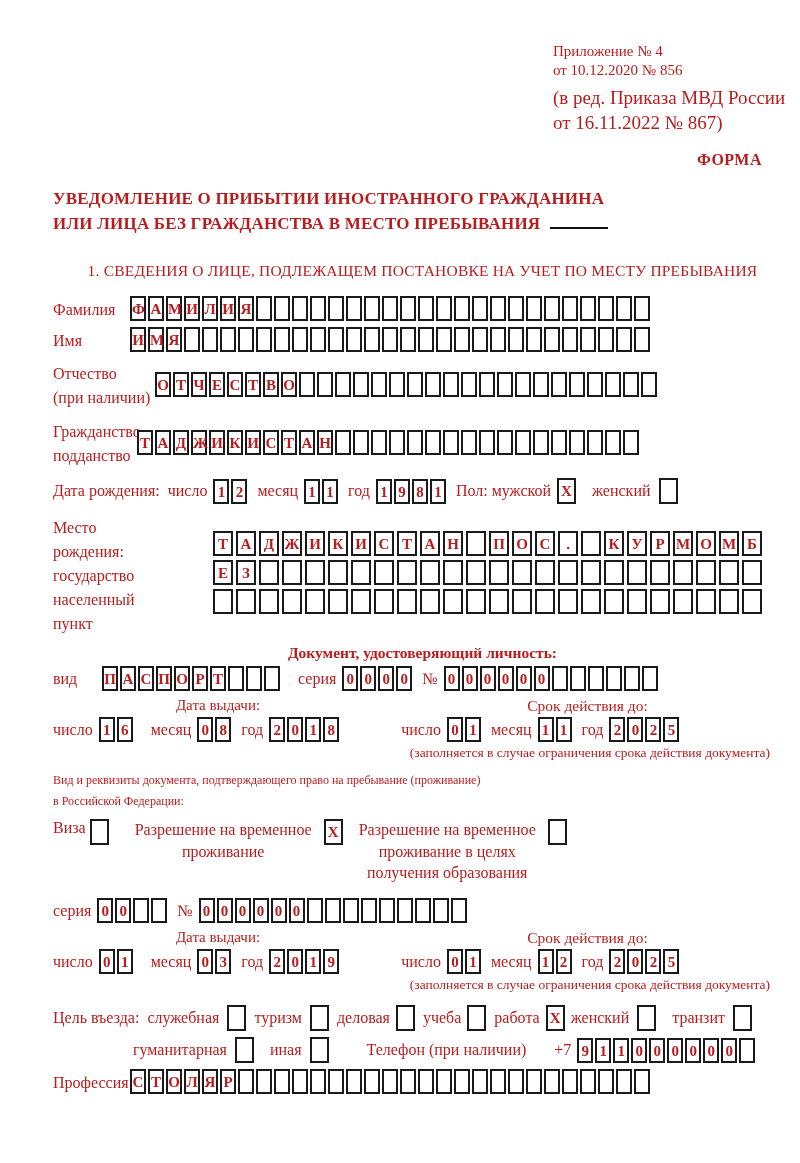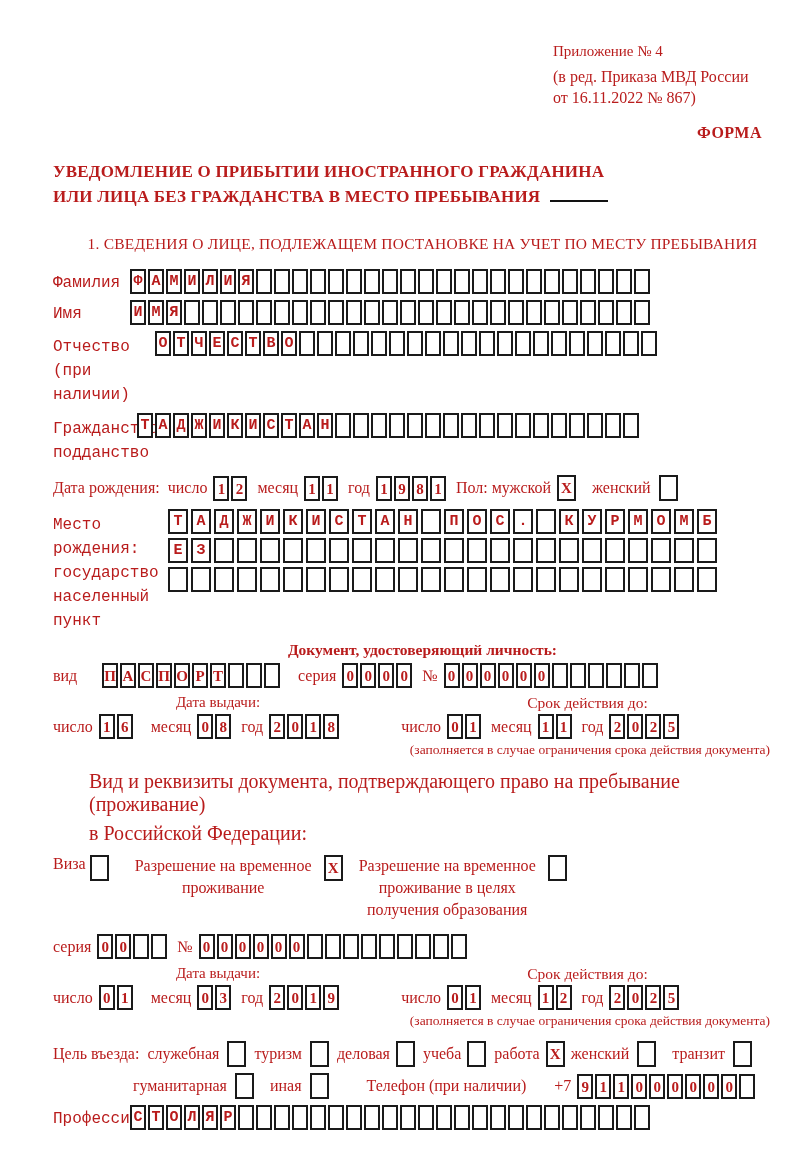--- a/index.html
+++ b/index.html
@@ -3,27 +3,27 @@
 <meta charset="utf-8">
 <style>
   * { margin:0; padding:0; box-sizing:border-box; }
   body { background:#888; font-family:"Liberation Serif", serif; }
   .page {
     width:800px; height:1163px; background:#ffffff; color:#b91c1c;
     margin:0 auto; padding:42px 8px 0 53px; overflow:hidden; position:relative;
     font-size:16px;
   }
   .top-right { width:238px; margin-left:500px; font-size:15px; line-height:1.28; }
-  .edition { margin-top:6px; font-size:16px; }
+  .edition { margin-top:6px; font-size:19px; }
   .forma { text-align:right; padding-right:30px; font-weight:bold; font-size:16px; margin-top:16px; letter-spacing:.5px; }
   .title { text-align:left; font-weight:bold; font-size:17px; margin-top:18px; line-height:1.45; letter-spacing:.2px; }
   .title-underline { display:inline-block; width:58px; border-bottom:2px solid #121212; height:14px; margin-left:10px; }
   .section-heading { text-align:center; font-weight:normal; font-size:15.5px; margin-top:26px; letter-spacing:.2px; }
 
-  .frow { display:flex; align-items:flex-start; margin-top:6px;font-family:Liberation Mono, monospace; }
+  .frow { display:flex; align-items:center; margin-top:6px; }
   .flabel { flex:0 0 auto; padding-top:4px; line-height:1.3; }
   .cells { display:inline-flex; flex-wrap:nowrap; }
   .cell {
     display:inline-block; width:16px; height:25px; border:2px solid #1a1a1a;
     margin-right:2px; text-align:center; font-weight:bold; font-size:15px;
     line-height:22px; background:#fff; flex:0 0 auto;
   }
   .wide .cell { width:20px; margin-right:3px; }
   .cbox {
     display:inline-block; width:19px; height:26px; border:2px solid #1a1a1a;
@@ -33,33 +33,34 @@
   .inline-row > span { white-space:nowrap; }
   .gap-s { margin-left:8px; } .gap-m { margin-left:16px; } .gap-l { margin-left:28px; }
   .after-label { margin-left:6px; }
 
   .center-bold { text-align:center; font-weight:bold; font-size:15.5px; margin-top:8px; }
   .dates-heads { display:flex; margin-top:6px; }
   .dates-row { display:flex; align-items:center; margin-top:2px; }
   .dg-head-left { width:330px; text-align:center; font-size:15px; }
   .dg-head-right { flex:1; text-align:center; font-size:15.5px; }
   .footnote { text-align:right; padding-right:22px; font-size:13.5px; margin-top:3px; }
-  .intro { margin-top:12px; font-size:20px;margin-left:36px; }
+  .intro { margin-top:12px; font-size:12px; }
   .options-row { display:flex; align-items:flex-start; margin-top:10px; }
   .opt { display:flex; align-items:flex-start; }
   .opt-text { text-align:center; line-height:1.35; }
   .stack { line-height:1.5; }
 </style>
 </head>
 <body>
 
 <div class="page">
 
   <div class="top-right">
     <div>Приложение № 4</div>
+    <div>от 10.12.2020 № 856</div>
     <div class="edition">
       <div>(в ред. Приказа МВД России</div>
       <div>от 16.11.2022 № 867)</div>
     </div>
   </div>
   <div class="forma">ФОРМА</div>
 
   <div class="title">
     <div>УВЕДОМЛЕНИЕ О ПРИБЫТИИ ИНОСТРАННОГО ГРАЖДАНИНА</div>
     <div>
@@ -231,21 +232,21 @@
         <span class="cell">9</span>
         <span class="cell">8</span>
         <span class="cell">1</span>
       </span>
     <span class="gap-s">Пол: мужской</span>
     <span class="cbox after-label">X</span>
     <span class="gap-m">женский</span>
     <span class="cbox gap-s"></span>
   </div>
 
-  <div class="frow wide" style="margin-top:8px;">
+  <div class="frow wide" style="margin-top:8px;gap:45px;">
     <div class="flabel stack" style="width:115px;">
       <div>Место рождения:</div>
       <div>государство</div>
       <div>населенный пункт</div>
     </div>
     <div>
       <div class="cells" style="margin-bottom:4px;">
           <span class="cell">Т</span>
           <span class="cell">А</span>
           <span class="cell">Д</span>

